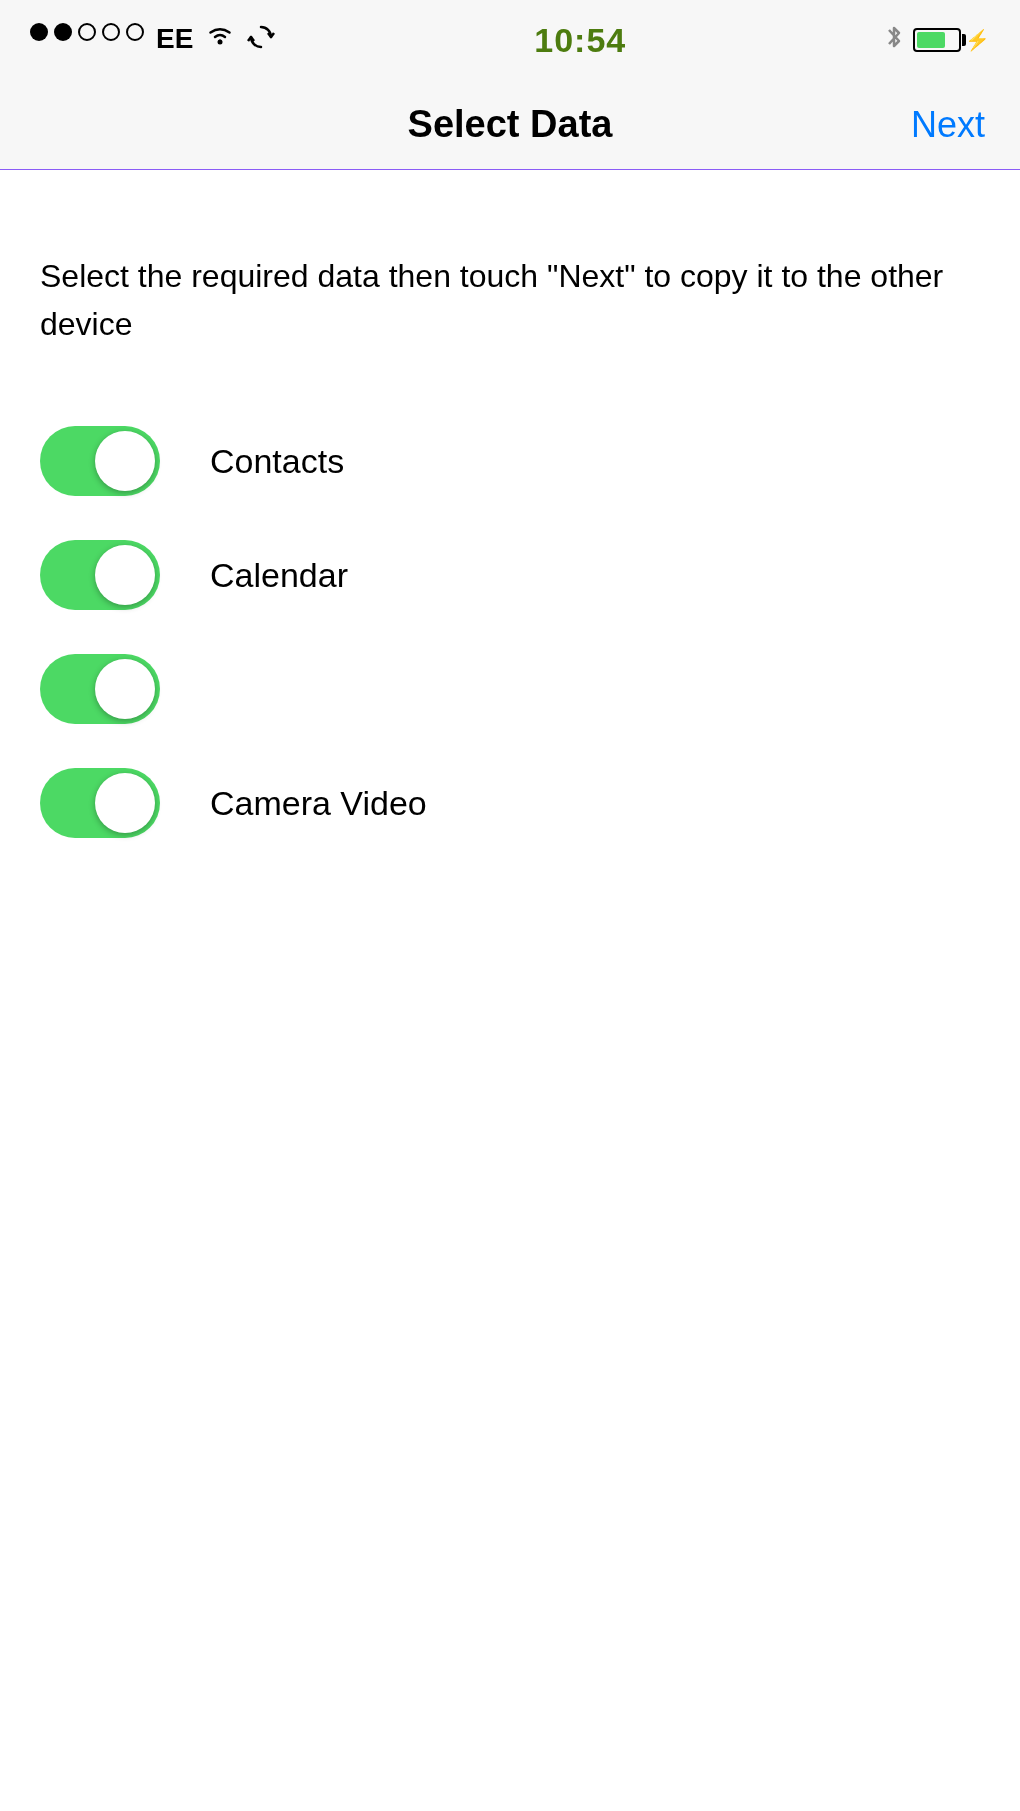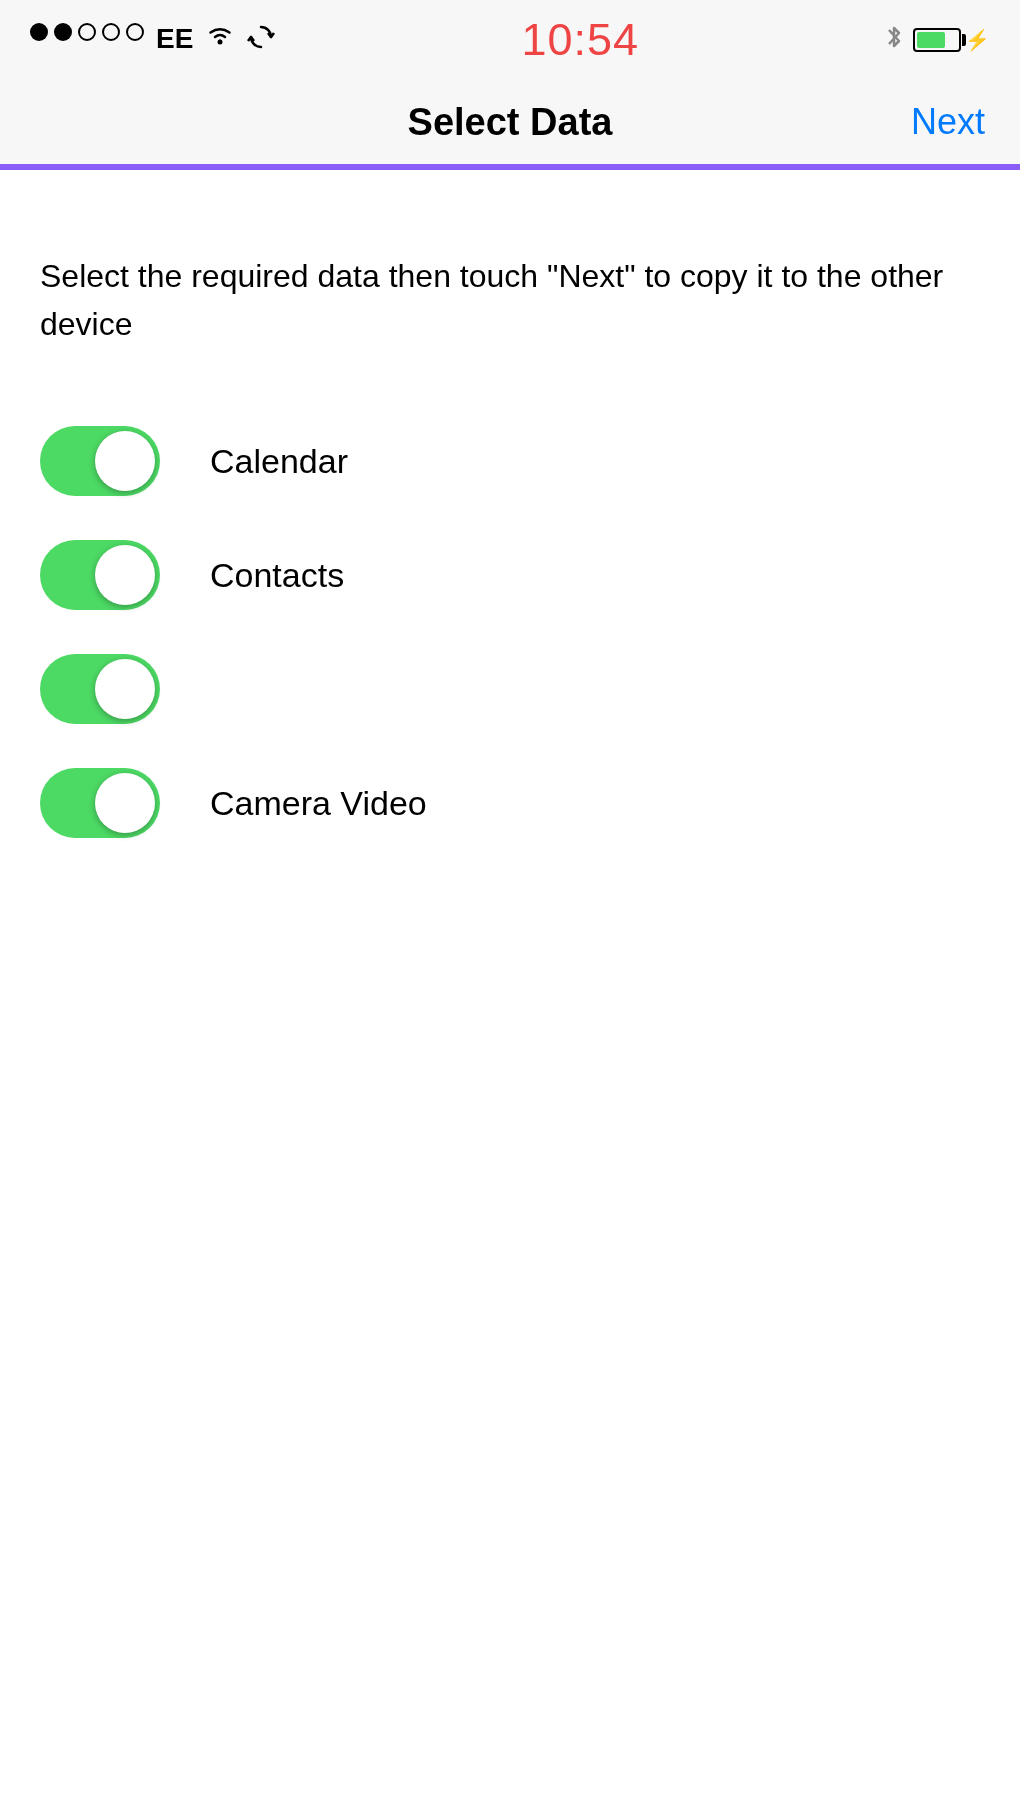--- a/index.html
+++ b/index.html
@@ -58,23 +58,23 @@
 
     .wifi-icon {
       font-size: 26px;
     }
 
     .sync-icon {
       font-size: 26px;
     }
 
     .status-center {
-      font-size: 45px;
-      font-weight: 400;
-      color: #ef4444;
+      font-size: 34px;
+      font-weight: 700;
+      color: #4d7c0f;
       letter-spacing: 1px;
     }
 
     .status-right {
       display: flex;
       align-items: center;
       gap: 10px;
     }
 
     .bluetooth-icon {
@@ -124,21 +124,21 @@
     }
 
     
     .nav-bar {
       height: 90px;
       background: #f7f7f7;
       display: flex;
       align-items: center;
       justify-content: space-between;
       padding: 0 30px;
-      border-bottom: 6px solid #8b5cf6;
+      border-bottom: 1px solid #8b5cf6;
     }
 
     .nav-title {
       font-size: 38px;
       font-weight: 700;
       color: #000;
       position: absolute;
       left: 50%;
       transform: translateX(-50%);
     }
@@ -292,31 +292,31 @@
 
   <div class="toggle-list">
 
     <div class="toggle-item">
       <label class="toggle-switch">
         <input type="checkbox" checked="" style="">
         <div class="toggle-track">
           <div class="toggle-thumb"></div>
         </div>
       </label>
-      <span class="toggle-label">Calendar</span>
+      <span class="toggle-label">Contacts</span>
     </div>
 
     <div class="toggle-item">
       <label class="toggle-switch">
         <input type="checkbox" checked="" style="">
         <div class="toggle-track">
           <div class="toggle-thumb"></div>
         </div>
       </label>
-      <span class="toggle-label">Contacts</span>
+      <span class="toggle-label">Calendar</span>
     </div>
 
     <div class="toggle-item">
       <label class="toggle-switch">
         <input type="checkbox" checked="" style="">
         <div class="toggle-track">
           <div class="toggle-thumb"></div>
         </div>
       </label>
     </div>

